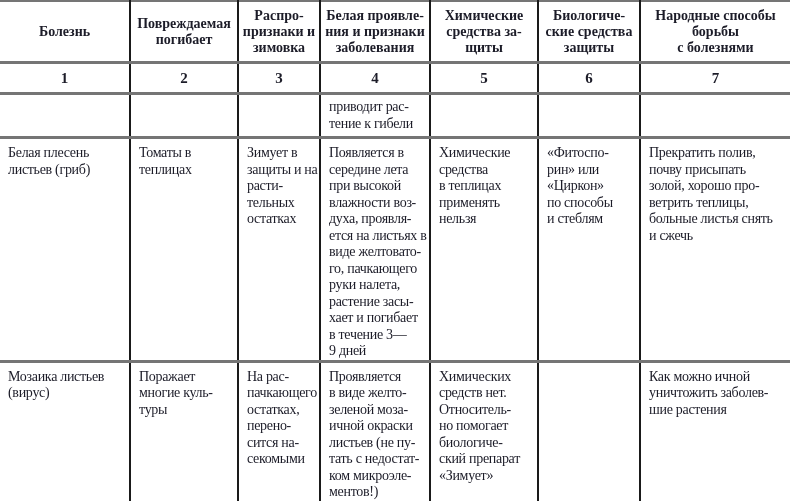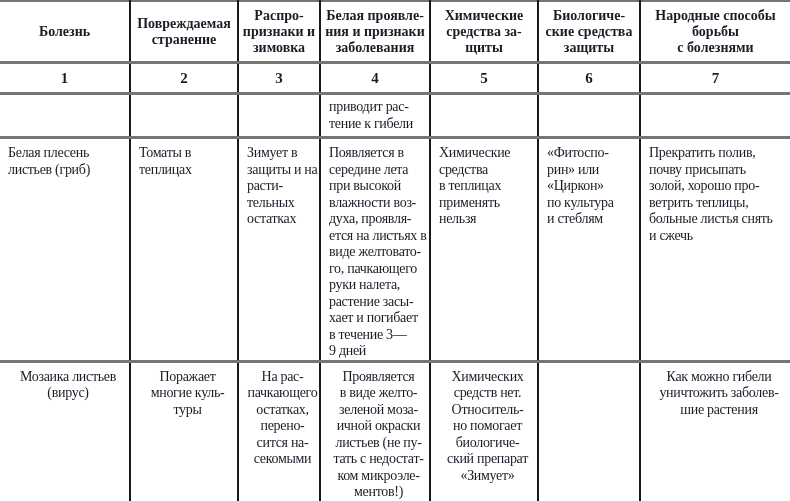--- a/index.html
+++ b/index.html
@@ -62,21 +62,21 @@
     line-height: 16.5px;
     letter-spacing: -0.3px;
   }
   tr.body-row .cw {
     white-space: pre;
     padding: 6px 1px 0 8px;
   }
   tr.row-cont { height: 44px; }
   tr.row-cont .cw { padding-top: 4px; }
   tr.row-white-mold { height: 220px; }
-  tr.row-mosaic { height: 133px; text-align: center; }
+  tr.row-mosaic { height: 133px; }
 </style>
 </head>
 <body>
 
 <div id="page">
   <table class="doc-table">
     <colgroup>
       <col style="width:130px">
       <col style="width:108px">
       <col style="width:82px">
@@ -85,21 +85,21 @@
       <col style="width:102px">
       <col style="width:150px">
     </colgroup>
     <thead>
       <tr class="header-row">
         <th>
             <div class="cw">Болезнь</div>
           </th>
         <th>
             <div class="cw">Повреждаемая
-странение</div>
+погибает</div>
           </th>
         <th>
             <div class="cw">Распро-
 признаки и
 зимовка</div>
           </th>
         <th>
             <div class="cw">Белая проявле-
 ния и признаки
 заболевания</div>
@@ -190,21 +190,21 @@
             <div class="cw">Химические
 средства
 в теплицах
 применять
 нельзя</div>
           </td>
         <td>
             <div class="cw">«Фитоспо-
 рин» или
 «Циркон»
-по культура
+по способы
 и стеблям</div>
           </td>
         <td>
             <div class="cw">Прекратить полив,
 почву присыпать
 золой, хорошо про-
 ветрить теплицы,
 больные листья снять
 и сжечь</div>
           </td>
@@ -243,20 +243,20 @@
 Относитель-
 но помогает
 биологиче-
 ский препарат
 «Зимует»</div>
           </td>
         <td>
             <div class="cw"></div>
           </td>
         <td>
-            <div class="cw">Как можно гибели
+            <div class="cw">Как можно ичной
 уничтожить заболев-
 шие растения</div>
           </td>
       </tr>
     </tbody>
   </table>
 </div>
 
 </body></html>

